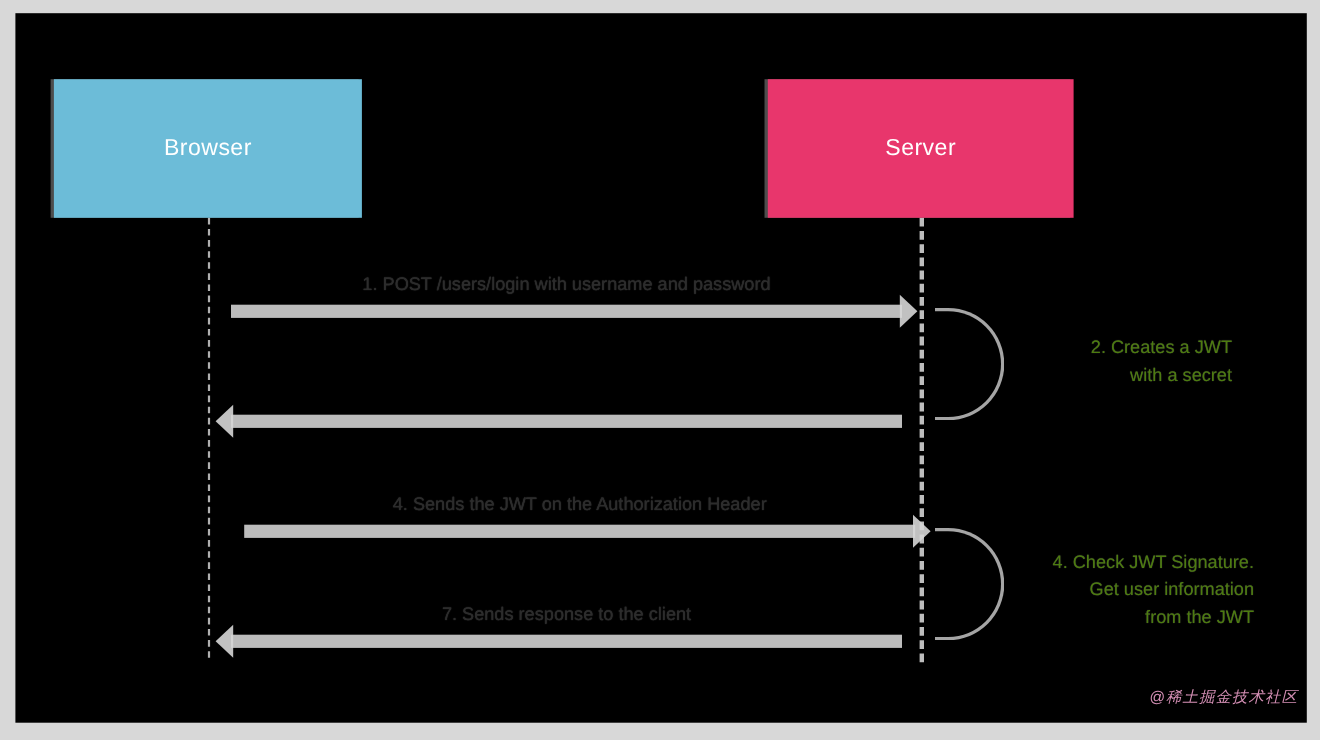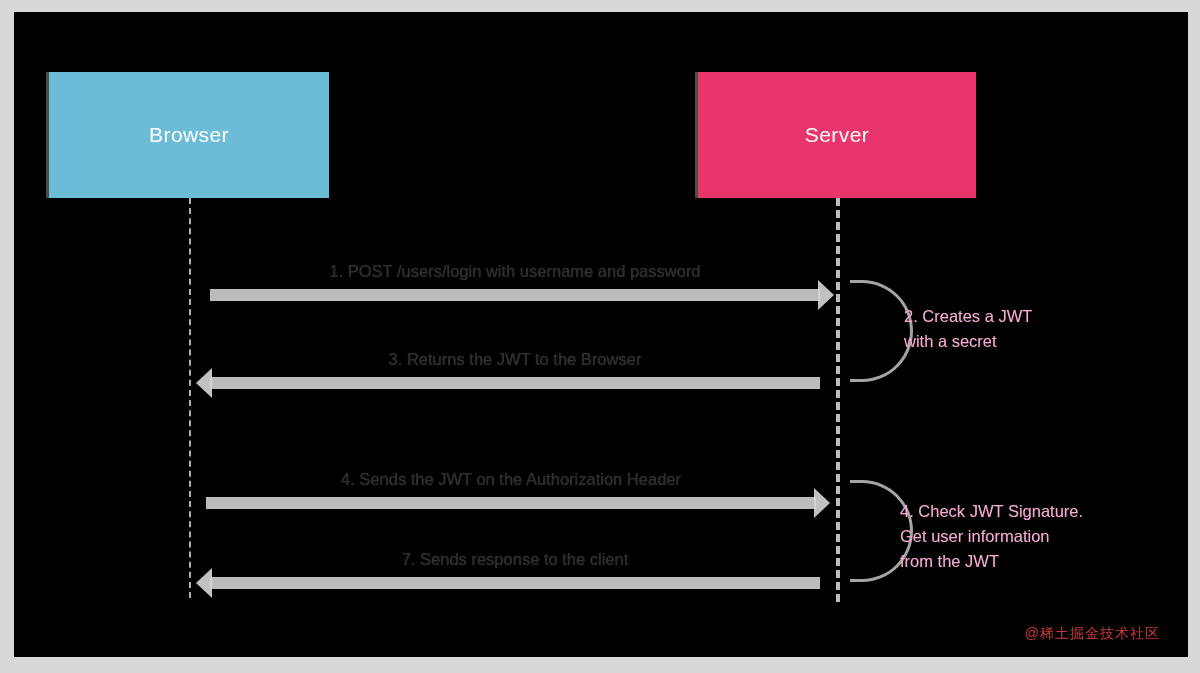--- a/index.html
+++ b/index.html
@@ -102,56 +102,57 @@
     opacity: 0.9;
   }
   .arrow-right {
     right: -14px;
     border-left: 16px solid #d6d6d6;
   }
   .arrow-left {
     left: -14px;
     border-right: 16px solid #d6d6d6;
   }
-  #msg-1 { left: 196px; top: 237px; width: 610px; margin-top: 12px; }
+  #msg-1 { left: 196px; top: 237px; width: 610px; }
   #msg-3 { left: 196px; top: 337px; width: 610px; }
-  #msg-4 { left: 192px; top: 437px; width: 610px; margin-top: 20px; }
+  #msg-4 { left: 208px; top: 437px; width: 610px; }
   #msg-6 { left: 196px; top: 537px; width: 610px; }
   
   .selfloop {
     position: absolute;
     width: 60px;
     border: 3px solid #cfcfcf;
     border-left: none;
     border-radius: 0 60px 60px 0;
     opacity: 0.8;
   }
   #selfloop-1 { left: 836px; top: 268px; height: 96px; }
   #selfloop-2 { left: 836px; top: 468px; height: 96px; }
   
   .note {
     position: absolute;
-    color: #f9a8d4;
+    color: #4d7c0f;
     font-size: 16.5px;
     line-height: 25px;
-    text-align: left;
+    text-align: right;
     white-space: pre-line;
     text-shadow: 0 0 1px rgba(120,120,120,0.55);
   }
   #note-2 { left: 890px; top: 292px; width: 216px; }
   #note-5 { left: 886px; top: 487px; width: 240px; }
   
   #watermark {
     position: absolute;
-    right: 28px;
+    right: 8px;
     bottom: 14px;
-    color: #ef4444;
+    color: #f9a8d4;
     font-size: 14px;
     letter-spacing: 1px;
     opacity: 0.85;
+    font-style: italic;
   }
 </style>
 </head>
 <body>
 
 <div id="stage">
   <div id="canvas">
 
     <div class="lifeline" id="lifeline-browser"></div>
     <div class="lifeline" id="lifeline-server"></div>
@@ -167,21 +168,20 @@
       <div class="msg-label">1. POST /users/login with username and password</div>
       <div class="msg-line"></div>
       <div class="arrow-head arrow-right"></div>
     </div>
 
     <div class="selfloop" id="selfloop-1"></div>
     <div class="note" id="note-2">2. Creates a JWT
 with a secret</div>
 
     <div class="message" id="msg-3">
-      <div class="msg-label">3. Returns the JWT to the Browser</div>
       <div class="msg-line"></div>
       <div class="arrow-head arrow-left"></div>
     </div>
 
     <div class="message" id="msg-4">
       <div class="msg-label">4. Sends the JWT on the Authorization Header</div>
       <div class="msg-line"></div>
       <div class="arrow-head arrow-right"></div>
     </div>
 

